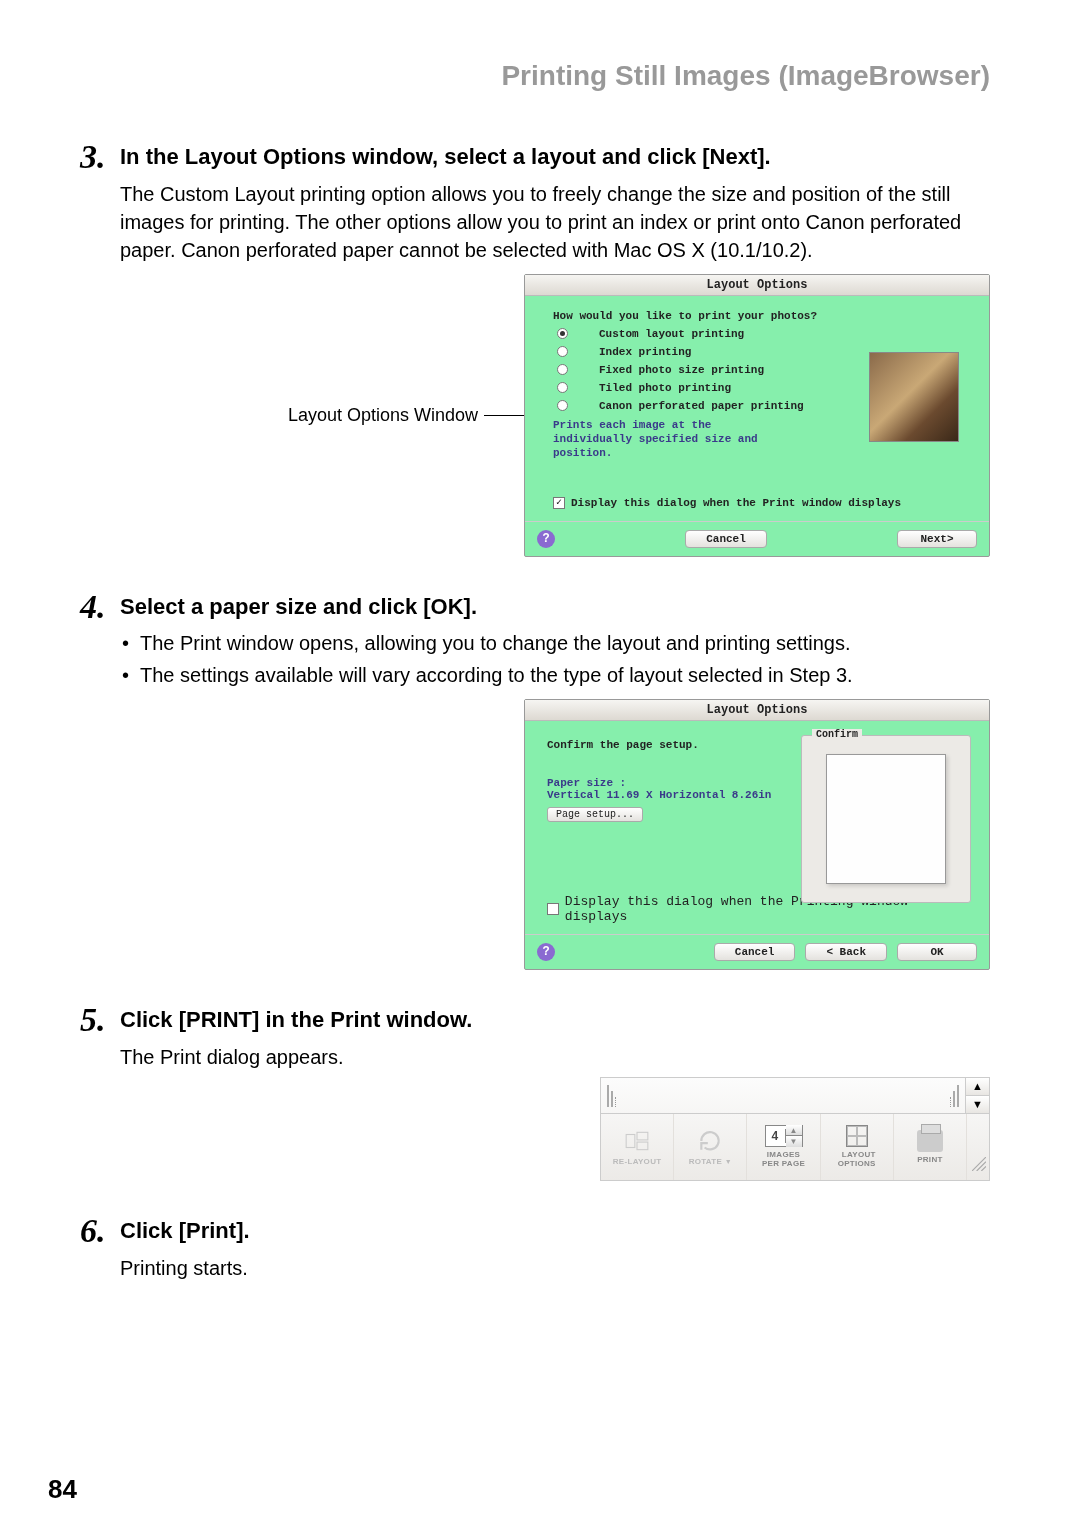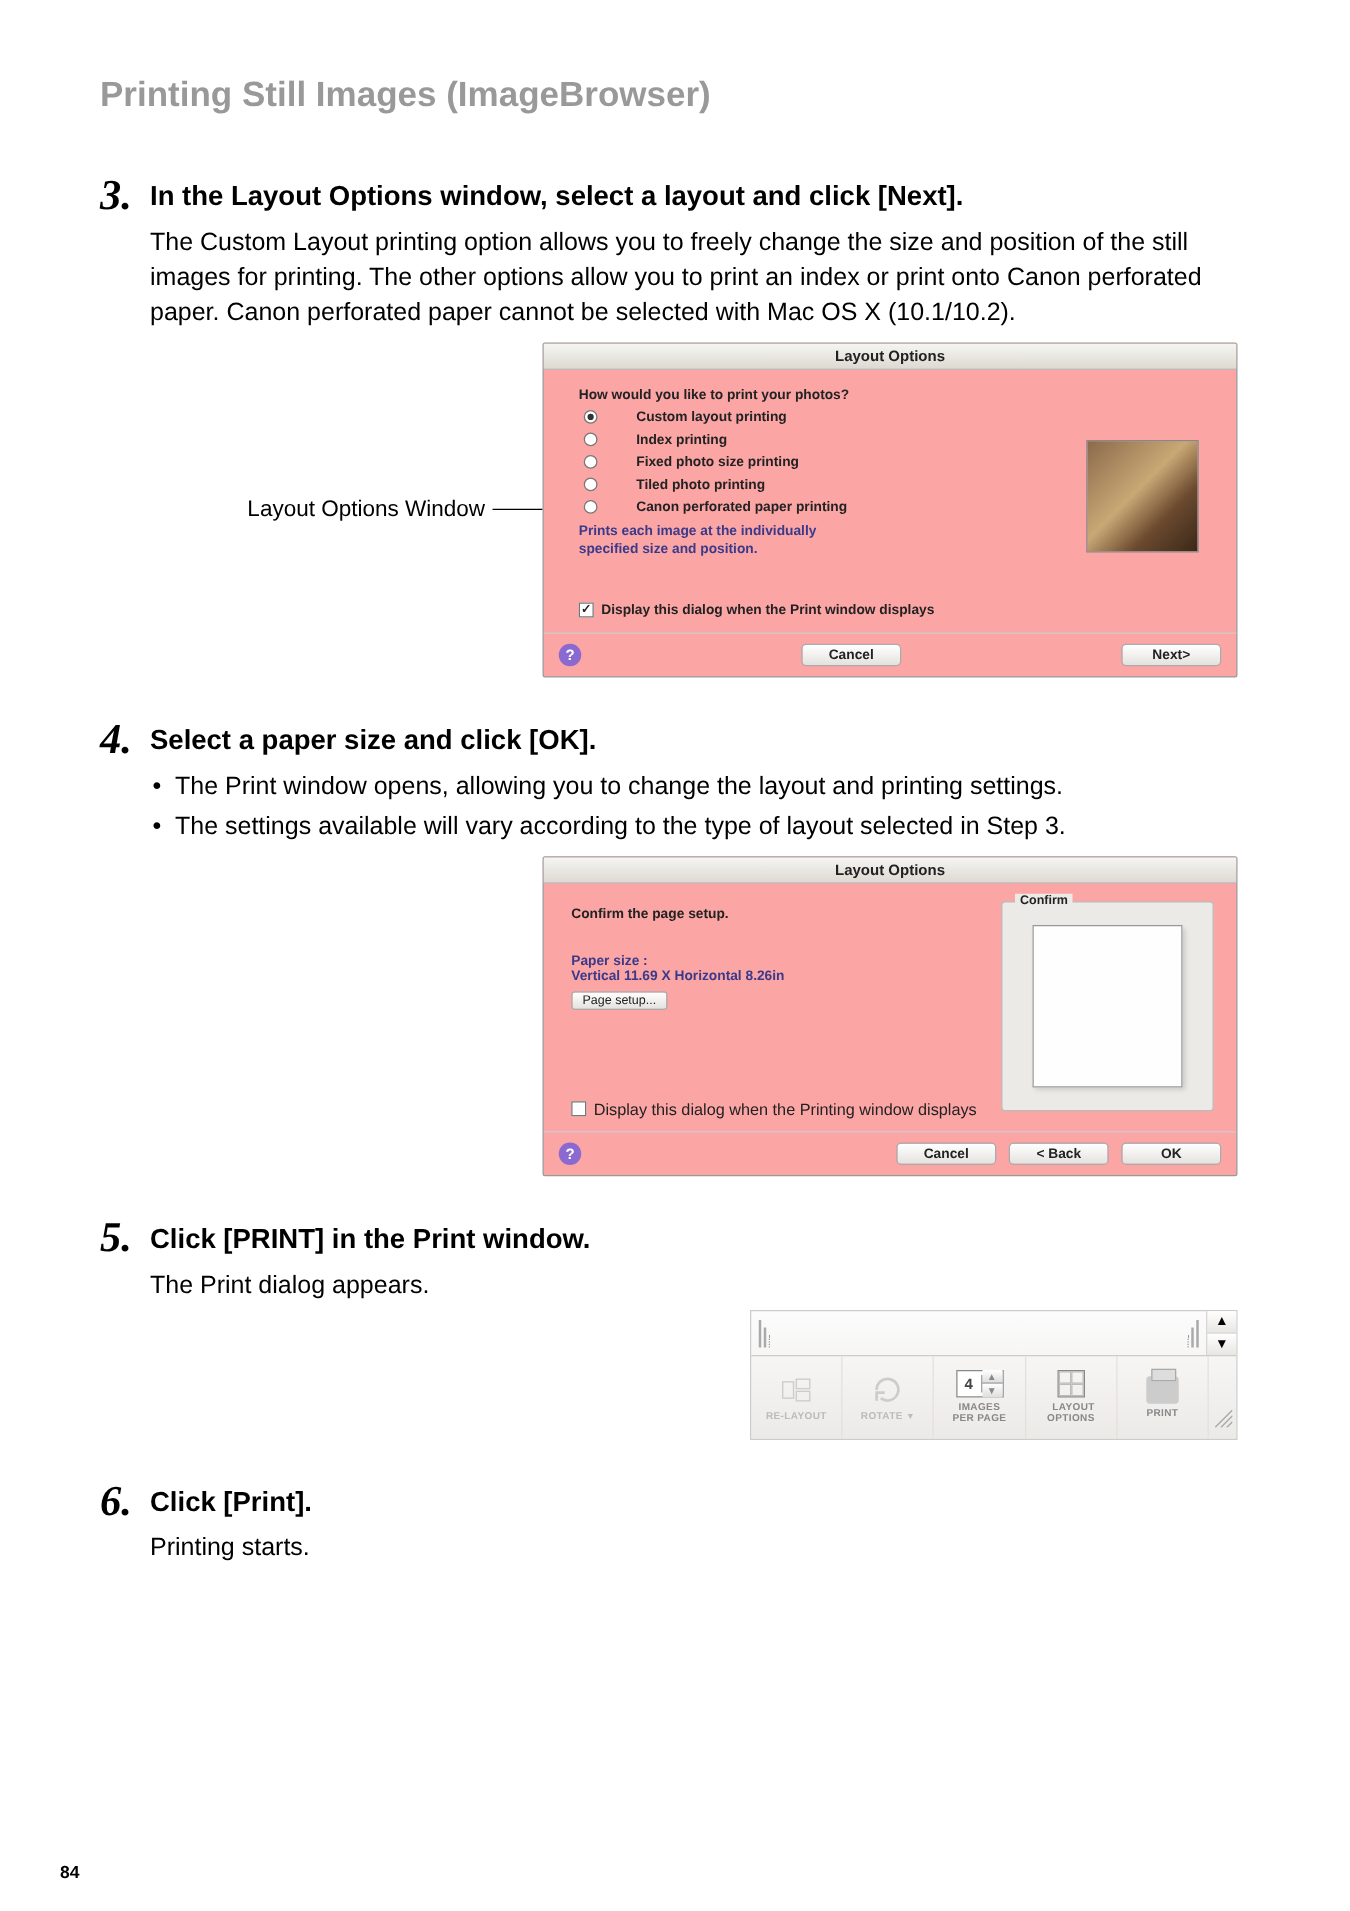--- a/index.html
+++ b/index.html
@@ -13,20 +13,21 @@
       width: 1080px;
       margin: 0 auto;
       padding: 60px 90px 40px 80px;
       color: #000;
     }
     .section-title {
       font-size: 28px;
       font-weight: bold;
       color: #999;
       margin-bottom: 50px;
+      text-align: right;
     }
     .step {
       margin-bottom: 35px;
       position: relative;
     }
     .step-num {
       font-family: "Times New Roman", serif;
       font-style: italic;
       font-weight: bold;
       font-size: 34px;
@@ -79,26 +80,27 @@
       white-space: nowrap;
     }
     .leader {
       height: 1px;
       background: #000;
       width: 40px;
       margin-left: 6px;
     }
     
     .dlg {
-      background: #fca5a5;
+      background: #86efac;
       border: 1px solid #999;
       border-radius: 2px;
-      width: 556px;
+      width: 466px;
       font-size: 11px;
       color: #222;
+      font-family: Liberation Mono, monospace;
     }
     .dlg-titlebar {
       background: linear-gradient(#f6f5f2, #ddd9d2);
       text-align: center;
       font-weight: bold;
       font-size: 12px;
       padding: 3px 0;
       border-bottom: 1px solid #bbb;
     }
     .dlg-body {
@@ -355,21 +357,21 @@
       flex-direction:column;
       justify-content:flex-end;
       align-items:flex-end;
       padding:3px;
     }
     .corner-handle svg{width:14px;height:14px;}
     .page-num {
       position: absolute;
       left: 48px;
       bottom: 24px;
-      font-size: 14px;
+      font-size: 26px;
       font-weight: bold;
     }
     .clearfix::after { content:""; display:block; clear:both; }
   </style>
 </head>
 <body>
 
 <div class="section-title">Printing Still Images (ImageBrowser)</div>
 
 <div class="step">

